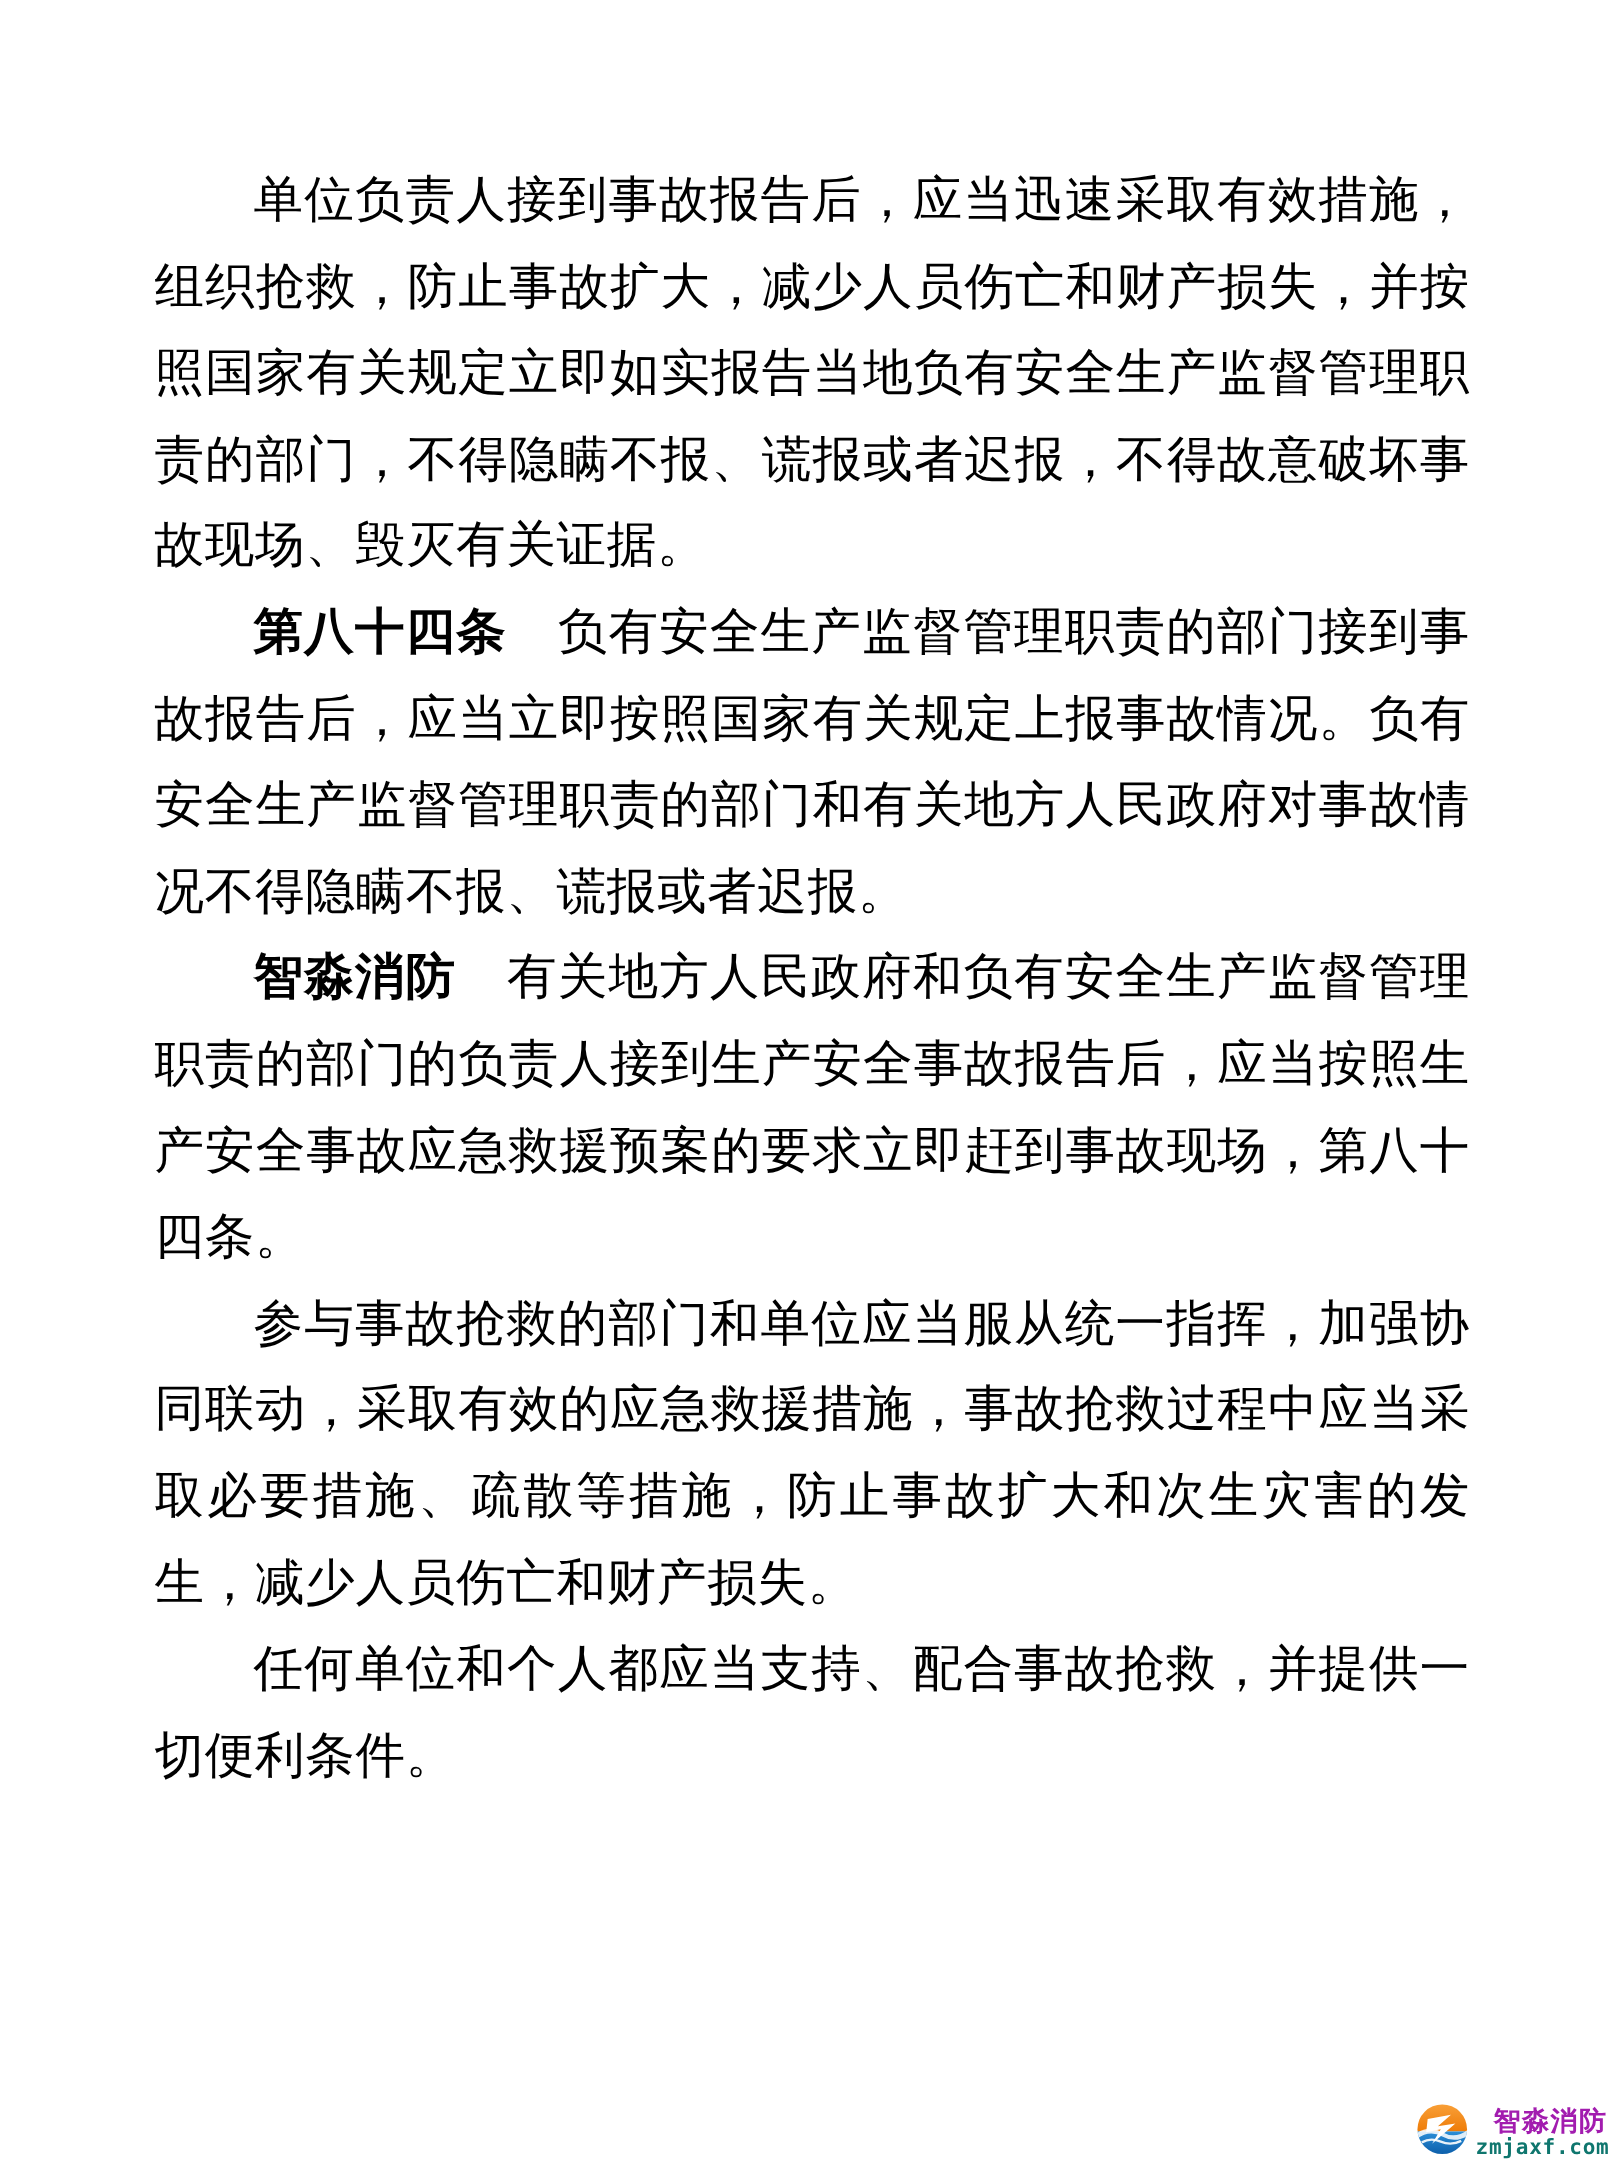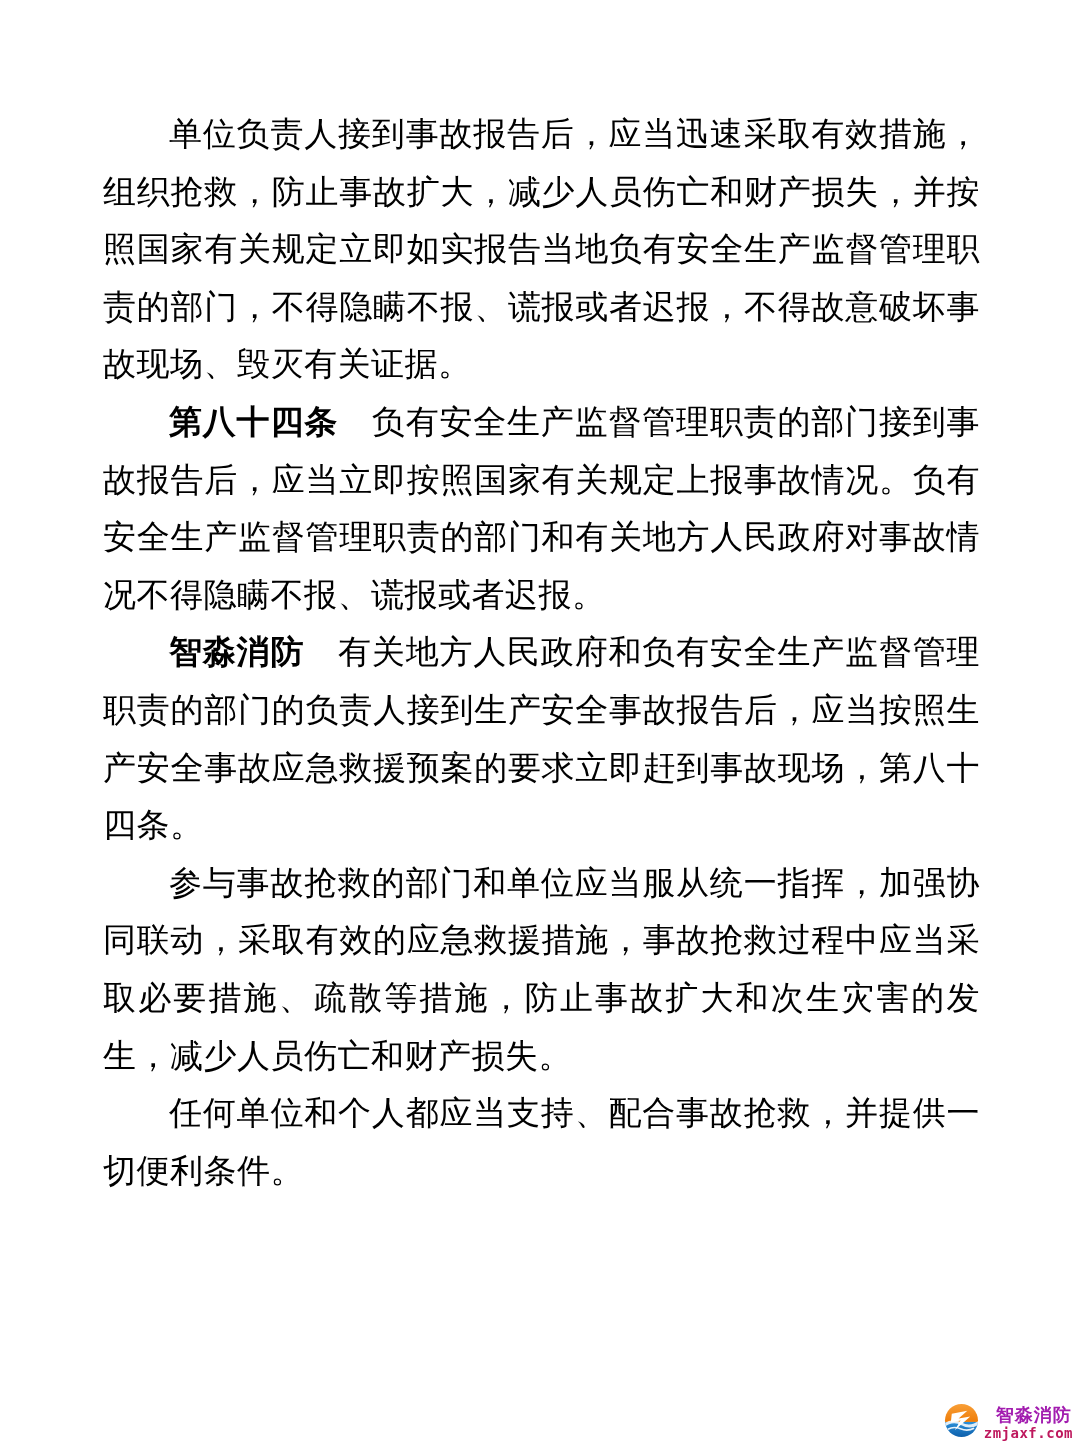--- a/index.html
+++ b/index.html
@@ -98,15 +98,15 @@
         <rect x="0" y="0" width="36" height="19.5" fill="url(#lgOrange)"></rect>
         <rect x="0" y="19.5" width="36" height="16.5" fill="url(#lgBlue)"></rect>
         <path d="M0 21 Q 9 15 18 20 Q 27 25 36 18 L36 22 Q 27 28 18 23 Q 9 18 0 25 Z" fill="#ffffff" opacity="0.85"></path>
         <path d="M8 11 L24 8 L15 16 L27 14 L11 28 L17 18 L7 20 Z" fill="#ffffff"></path>
         <path d="M4 27 Q 10 23.5 17 26.5 Q 24 29.5 31 26" stroke="#ffffff" stroke-width="1.6" fill="none" opacity="0.9"></path>
       </g>
     </svg>
   </span>
   <span class="wm-text">
     <span class="wm-brand" style="color: #a21caf; margin-left: 12px;">智淼消防</span>
-    <span class="wm-domain" style="color: #be185d;">zmjaxf.com</span>
+    <span class="wm-domain" style="color: #0f766e;">zmjaxf.com</span>
   </span>
 </div>
 
 </body></html>

